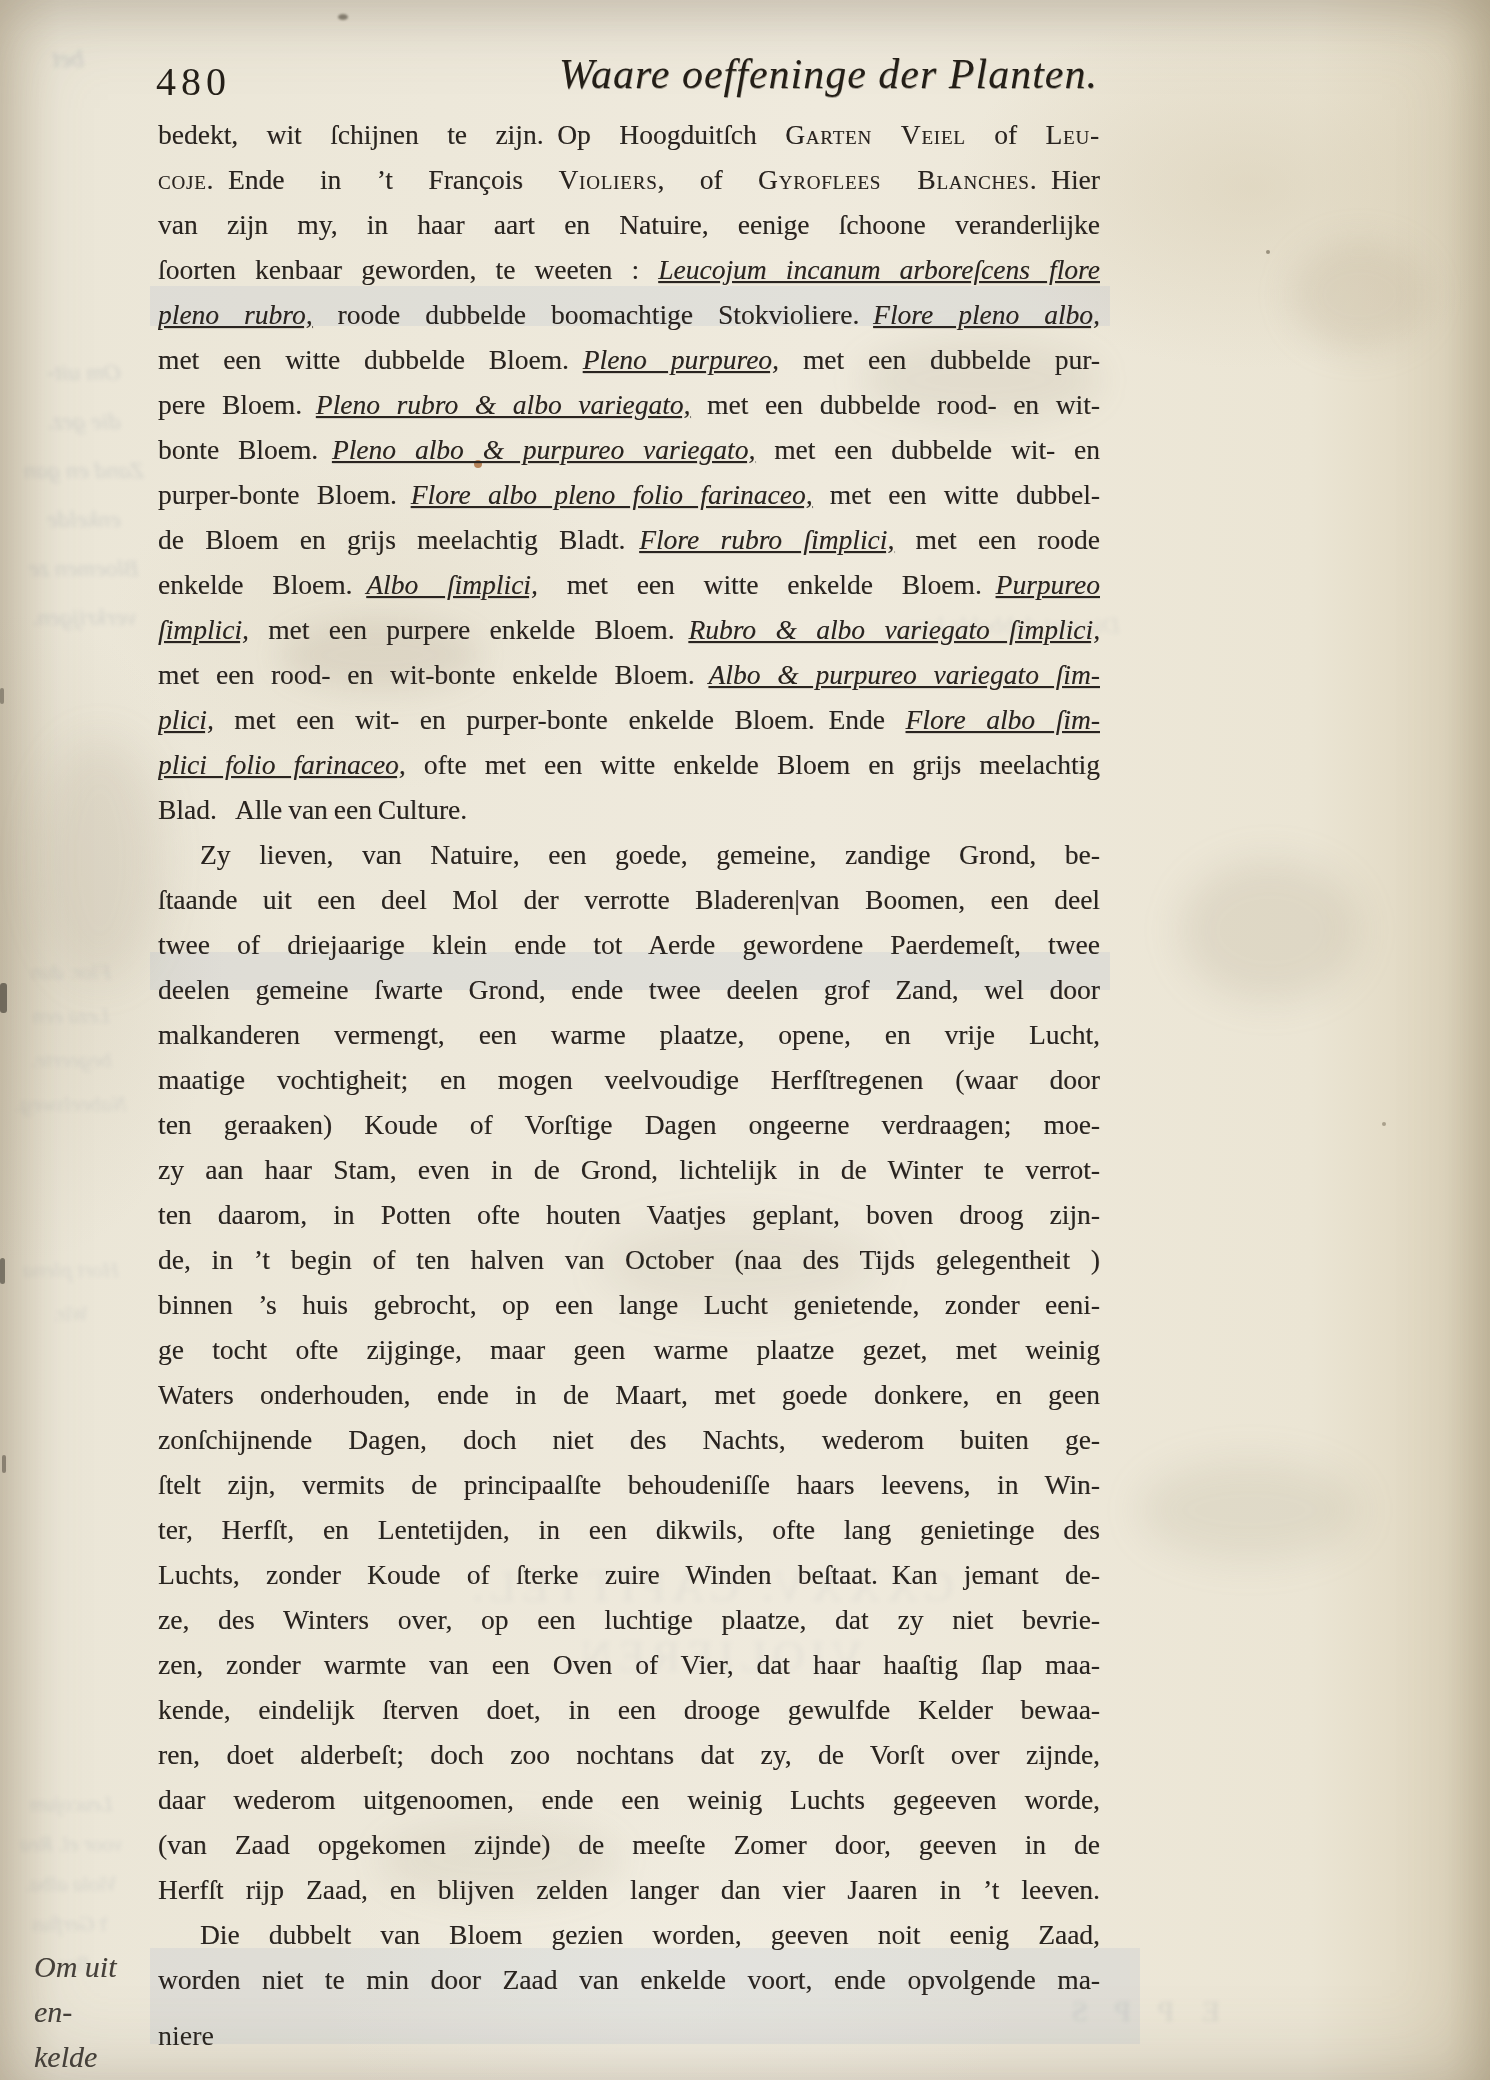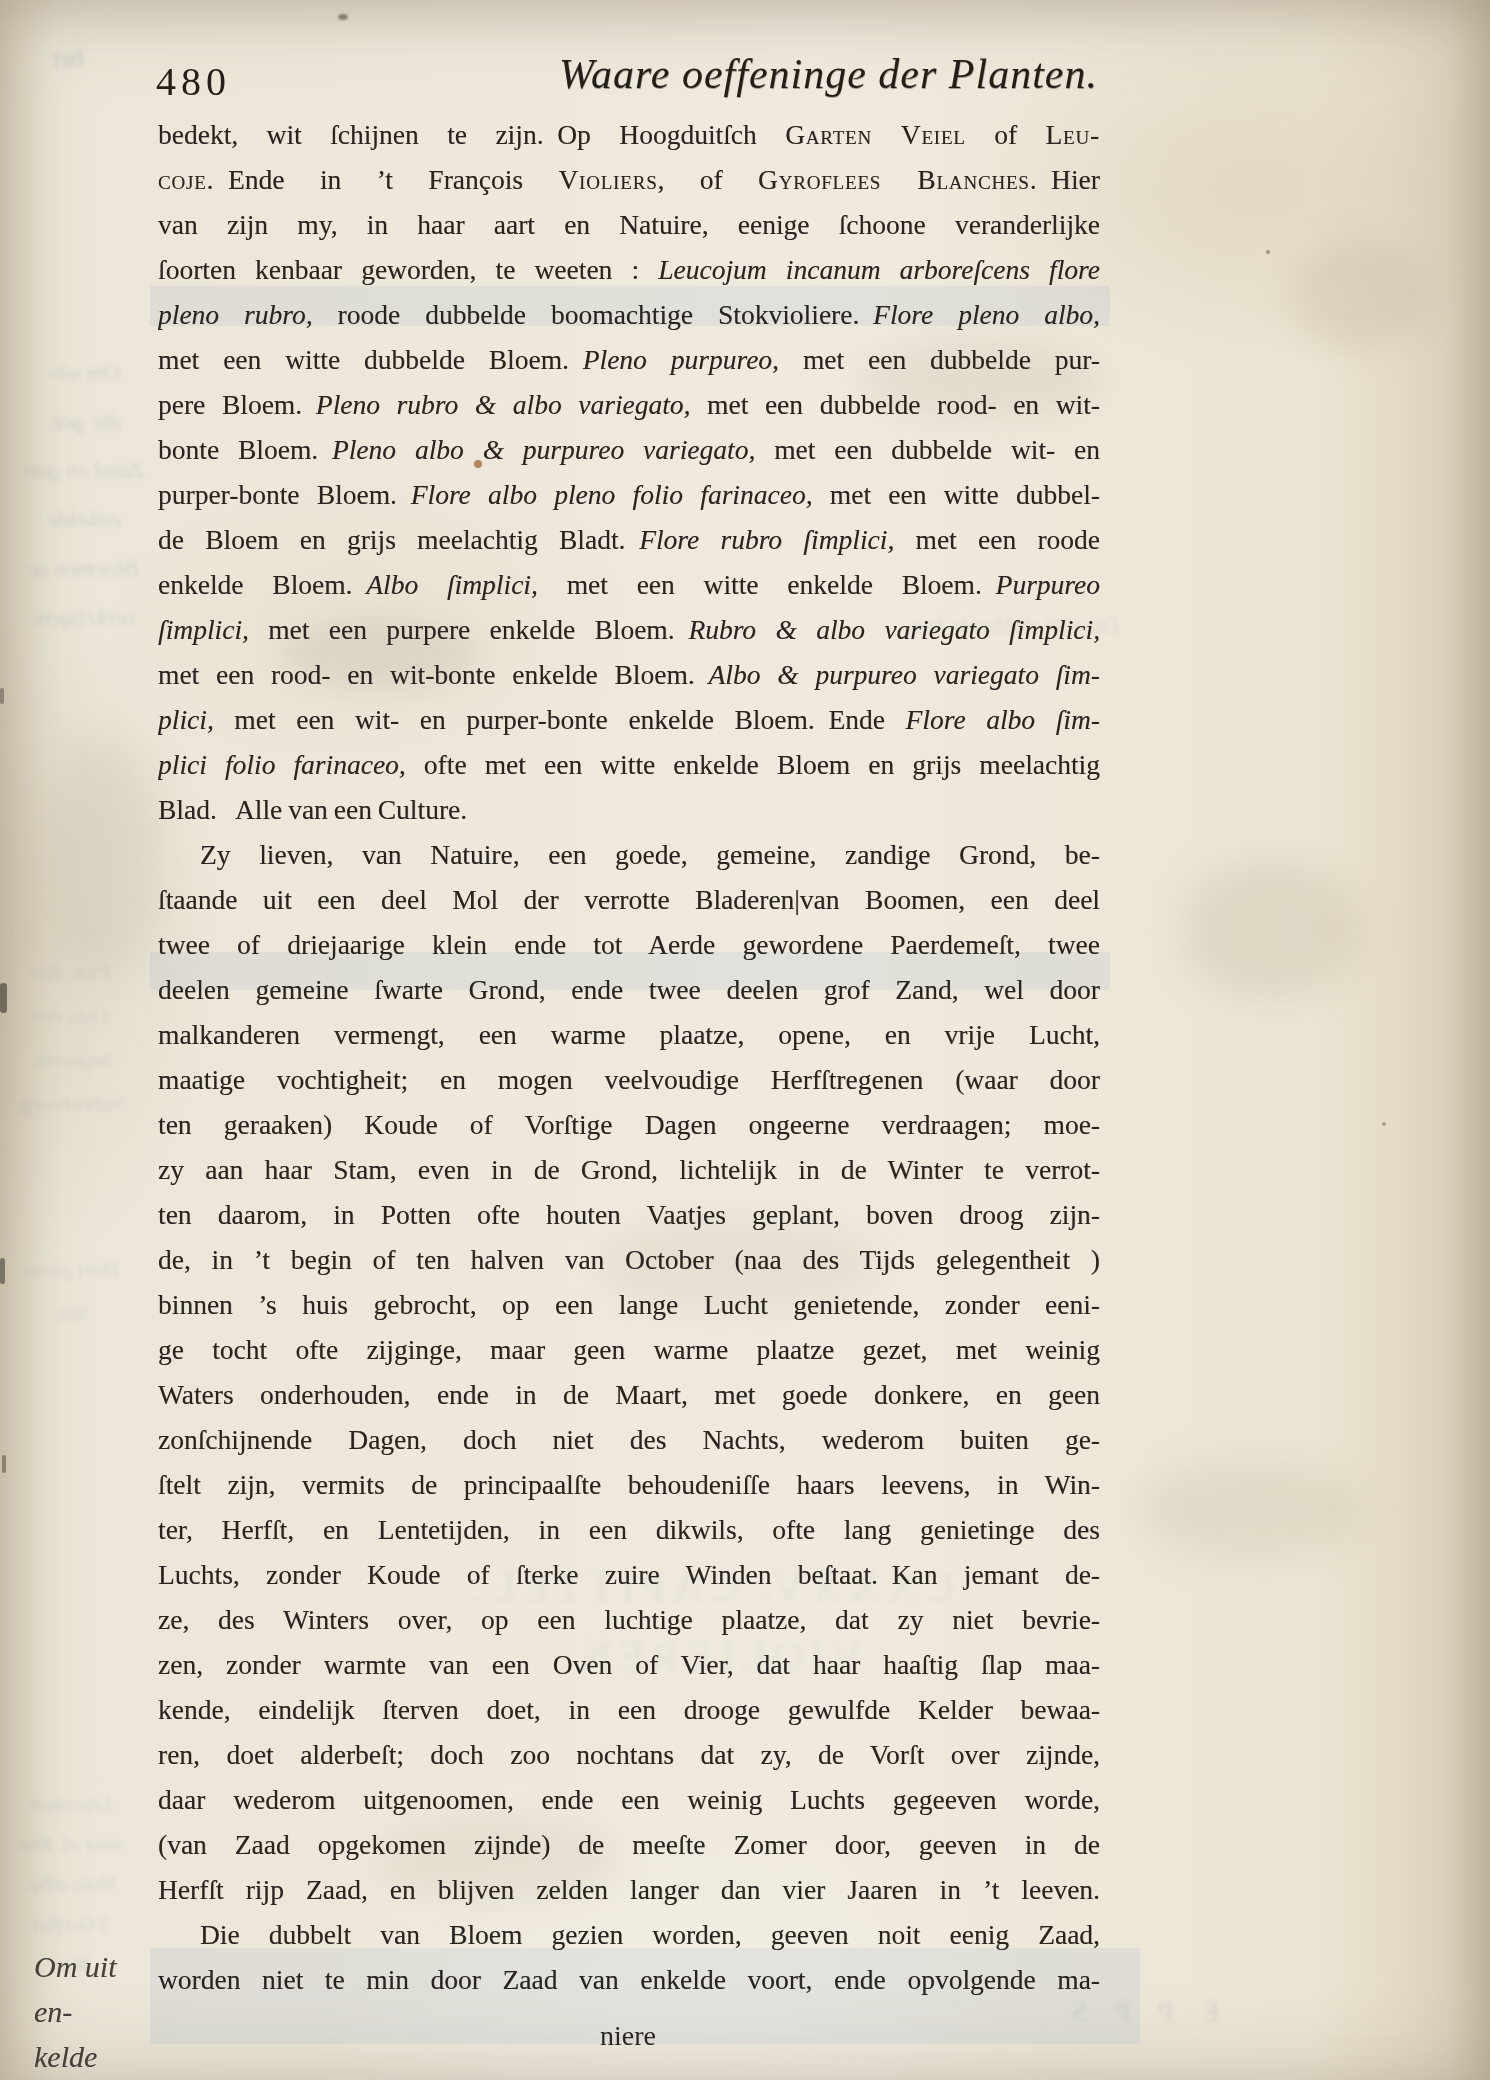--- a/index.html
+++ b/index.html
@@ -23,26 +23,26 @@
   .hdr-num{position:absolute;left:156px;top:58px;font-size:40px;letter-spacing:5px;color:#241f18;}
   .hdr-title{position:absolute;left:158px;top:50px;width:940px;text-align:right;
              font-style:italic;font-size:42px;letter-spacing:1px;color:#231e17;
              text-shadow:.4px .5px .6px rgba(50,42,32,.4);}
   .body-text{position:absolute;left:158px;top:112px;width:942px;z-index:3;
              font-size:27.5px;word-spacing:-1px;color:#292420;
              text-shadow:.3px .4px .5px rgba(55,46,36,.38);}
   .line{height:45px;line-height:45px;text-align:justify;text-align-last:justify;overflow:hidden;}
   .line.nj{text-align:left;text-align-last:left;}
   .line.ind{text-indent:42px;}
-  .it{font-style:italic;}
+  .it{font-style:italic;text-decoration:underline;}
   .sc{font-variant-caps:small-caps;letter-spacing:.8px;}
   .margin-note{position:absolute;left:34px;top:1944px;width:122px;z-index:3;
                font-style:italic;font-size:30px;line-height:45px;color:#45403a;
                text-shadow:.3px .3px .4px rgba(60,52,40,.3);}
-  .catchword{position:absolute;left:158px;top:2020px;width:940px;text-align:center;
+  .catchword{position:absolute;left:158px;top:2020px;width:940px;text-align:left;
              font-size:28px;color:#2b2620;z-index:3;}
   .fringe{position:absolute;background:rgba(110,142,196,.10);pointer-events:none;z-index:2;}
 </style>
 </head>
 <body>
 
 <div class="page">
 
   <div class="stain" style="left:280px;top:620px;width:200px;height:70px;background:rgba(150,138,112,.14);filter:blur(14px);"></div>
   <div class="stain" style="left:860px;top:340px;width:240px;height:80px;background:rgba(150,138,112,.12);filter:blur(16px);"></div>

